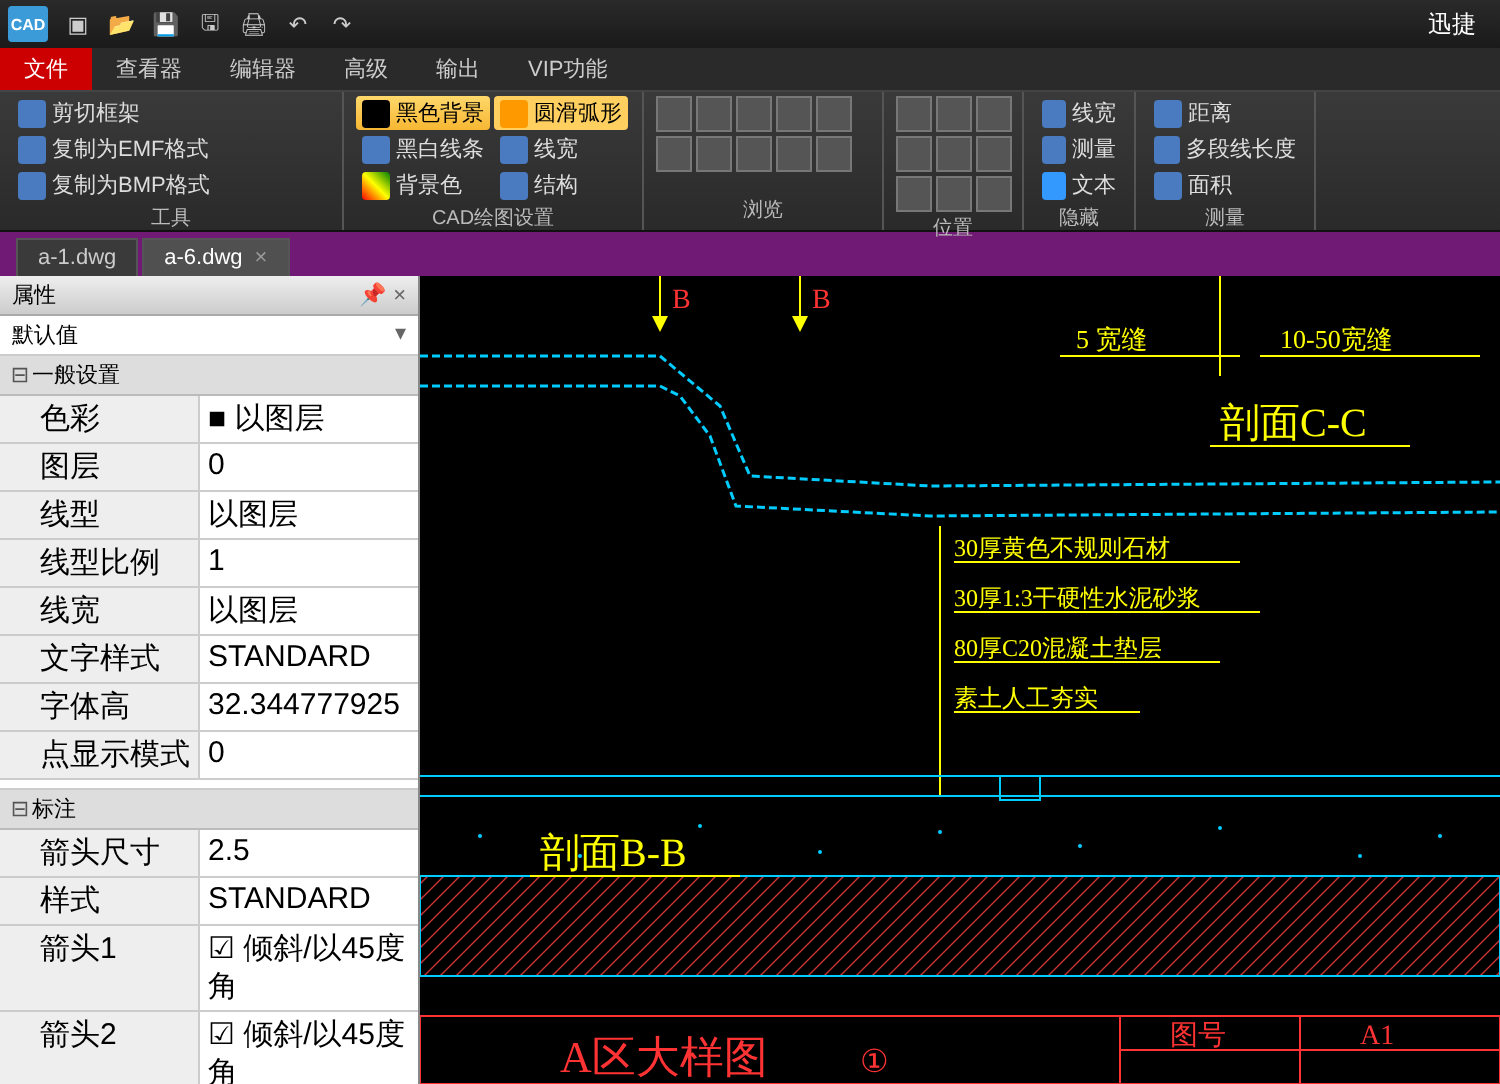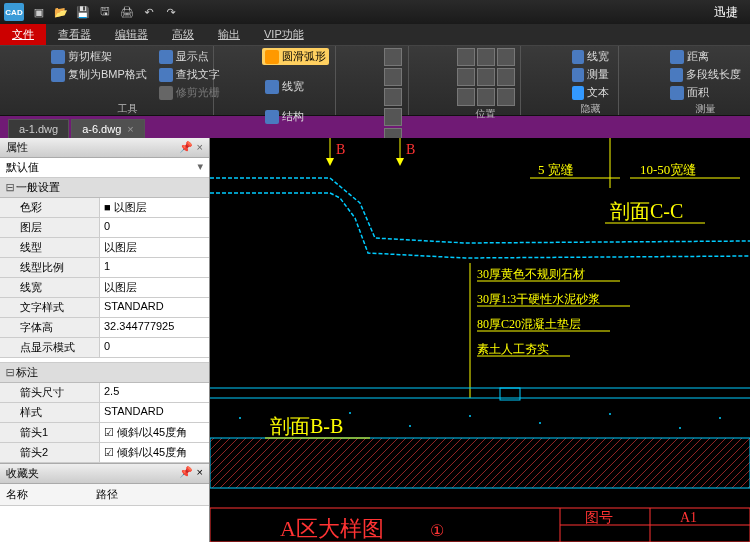--- a/index.html
+++ b/index.html
@@ -2,45 +2,45 @@
 <html><head>
 <meta charset="utf-8">
 <style>
 * { margin: 0; padding: 0; box-sizing: border-box; font-family: "Microsoft YaHei", Arial, sans-serif; }
 body { width: 750px; height: 542px; background: #2a2a2a; overflow: hidden; color: #fff; font-size: 11px; }
 .titlebar { height: 24px; background: linear-gradient(#2a2a2a,#1a1a1a); display: flex; align-items: center; padding: 0 4px; }
 .titlebar .logo { width: 20px; height: 18px; background: #3a9bd8; color: #fff; font-size: 8px; display: flex; align-items: center; justify-content: center; border-radius: 2px; margin-right: 4px; font-weight: bold; }
 .titlebar .tbtn { width: 22px; height: 20px; display: flex; align-items: center; justify-content: center; color: #ccc; cursor: pointer; }
 .titlebar .apptitle { margin-left: auto; color: #fff; font-size: 12px; padding-right: 8px; }
 .menubar { height: 22px; background: #2a2a2a; display: flex; border-bottom: 1px solid #444; }
-.menubar .tab { padding: 3px 12px; color: #ccc; cursor: pointer; text-decoration: underline; }
+.menubar .tab { padding: 3px 12px; color: #ccc; cursor: pointer; }
 .menubar .tab.active { background: #c00; color: #fff; }
 .ribbon { height: 70px; background: linear-gradient(#3a3a3a,#2a2a2a); display: flex; border-bottom: 1px solid #111; }
-.rgroup { border-right: 1px solid #555; padding: 2px 6px; display: flex; flex-direction: column; margin-left: 42px; }
+.rgroup { border-right: 1px solid #555; padding: 2px 6px; display: flex; flex-direction: column; }
 .rgroup .body { flex: 1; display: flex; flex-direction: column; gap: 1px; position: relative; }
 .rgroup .label { text-align: center; color: #bbb; font-size: 10px; padding: 1px 0; }
 .rbtn { display: flex; align-items: center; gap: 3px; color: #ddd; padding: 1px 3px; cursor: pointer; white-space: nowrap; }
 .rbtn .ic { width: 14px; height: 14px; background: #4a7abf; border-radius: 2px; display: inline-block; }
 .rbtn.hl { background: linear-gradient(#ffd86b,#f7b733); color: #000; border-radius: 2px; }
 .rbtn.sel { background: #ffd060; color: #000; border-radius: 2px; }
 .icgrid { display: grid; grid-template-columns: repeat(3, 18px); gap: 2px; }
 .icgrid .ic { width: 18px; height: 18px; background: #555; border: 1px solid #777; cursor: pointer; }
 .filetabs { height: 22px; background: #701a75; display: flex; align-items: flex-end; padding-left: 8px; gap: 2px; }
 .filetabs .ftab { padding: 3px 10px; background: #3a3a3a; color: #ccc; border: 1px solid #555; border-bottom: none; cursor: pointer; font-size: 11px; }
 .filetabs .ftab.active { background: #505050; color: #fff; }
 .filetabs .ftab .x { margin-left: 6px; color: #999; }
 .workspace { display: flex; height: 404px; }
 .leftpanel { width: 210px; background: #e8e8e8; color: #000; display: flex; flex-direction: column; border-right: 1px solid #888; }
 .panehead { background: linear-gradient(#eee,#ccc); padding: 2px 6px; font-size: 11px; display: flex; align-items: center; border-bottom: 1px solid #aaa; }
 .panehead .pin { margin-left: auto; color: #666; cursor: pointer; }
 .defaultrow { background: #fff; padding: 2px 6px; border-bottom: 1px solid #ccc; display: flex; }
 .defaultrow .dd { margin-left: auto; color: #666; }
 .sectionrow { background: #ddd; padding: 2px 4px; border-bottom: 1px solid #bbb; display: flex; align-items: center; }
 .sectionrow .tw { width: 12px; text-align: center; color: #555; cursor: pointer; }
-.proprow { display: flex; border-bottom: 1px solid #ccc; font-size: 11px; }
+.proprow { display: flex; border-bottom: 1px solid #ccc; font-size: 15px; }
 .proprow .pname { width: 100px; padding: 2px 4px 2px 20px; background: #eee; border-right: 1px solid #ccc; }
 .proprow .pval { flex: 1; padding: 2px 4px; background: #fff; }
 .favhead { background: linear-gradient(#eee,#ccc); padding: 2px 6px; border-top: 1px solid #aaa; border-bottom: 1px solid #aaa; display: flex; }
 .favcols { display: flex; background: #f5f5f5; padding: 2px; border-bottom: 1px solid #ccc; }
 .favcols .c1 { width: 90px; padding: 1px 4px; }
 .favcols .c2 { flex: 1; padding: 1px 4px; }
 .favbody { flex: 1; background: #fff; }
 .canvas { flex: 1; background: #000; position: relative; overflow: hidden; }
 .canvas svg { width: 100%; height: 100%; }
 .dtext { font-family: serif; }
@@ -72,57 +72,62 @@
 <div class="ribbon">
   <div class="rgroup" style="width:172px">
     <div class="body" style="flex-direction:row;gap:6px">
       <div style="display:flex;flex-direction:column;gap:1px">
         <div class="rbtn">
             <span class="ic"></span>
             <span>剪切框架</span>
           </div>
         <div class="rbtn">
             <span class="ic"></span>
+            <span>复制为EMF格式</span>
+          </div>
+        <div class="rbtn">
+            <span class="ic"></span>
             <span>复制为BMP格式</span>
-          </div>
-      </div>
-      <div style="display:flex;flex-direction:column;gap:1px">
-        <div class="rbtn">
-            <span class="ic"></span>
-            <span>显示点</span>
-          </div>
-        <div class="rbtn">
-            <span class="ic"></span>
-            <span>查找文字</span>
-          </div>
-        <div class="rbtn" style="color:#777">
-            <span class="ic" style="background:#666"></span>
-            <span>修剪光栅</span>
           </div>
       </div>
     </div>
     <div class="label">工具</div>
   </div>
   <div class="rgroup" style="width:150px">
     <div class="body" style="flex-direction:row;gap:2px">
-      <div style="display:flex;flex-direction:column;gap:13px">
+      <div style="display:flex;flex-direction:column;gap:1px">
+        <div class="rbtn hl">
+            <span class="ic" style="background:#000"></span>
+            <span>黑色背景</span>
+          </div>
+        <div class="rbtn">
+            <span class="ic"></span>
+            <span>黑白线条</span>
+          </div>
+        <div class="rbtn">
+            <span class="ic" style="background:linear-gradient(45deg,red,yellow,green)"></span>
+            <span>背景色</span>
+          </div>
+      </div>
+      <div style="display:flex;flex-direction:column;gap:1px">
         <div class="rbtn sel">
             <span class="ic" style="background:#f90"></span>
             <span>圆滑弧形</span>
           </div>
         <div class="rbtn">
             <span class="ic"></span>
             <span>线宽</span>
           </div>
         <div class="rbtn">
             <span class="ic"></span>
             <span>结构</span>
           </div>
       </div>
     </div>
+    <div class="label">CAD绘图设置</div>
   </div>
   <div class="rgroup" style="width:120px">
     <div class="body" style="flex-direction:row;flex-wrap:wrap;align-content:flex-start;gap:2px">
       <div class="ic" style="width:18px;height:18px;background:#555;border:1px solid #777"></div>
       <div class="ic" style="width:18px;height:18px;background:#555;border:1px solid #777"></div>
       <div class="ic" style="width:18px;height:18px;background:#555;border:1px solid #777"></div>
       <div class="ic" style="width:18px;height:18px;background:#555;border:1px solid #777"></div>
       <div class="ic" style="width:18px;height:18px;background:#555;border:1px solid #777"></div>
       <div class="ic" style="width:18px;height:18px;background:#555;border:1px solid #777"></div>
       <div class="ic" style="width:18px;height:18px;background:#555;border:1px solid #777"></div>

